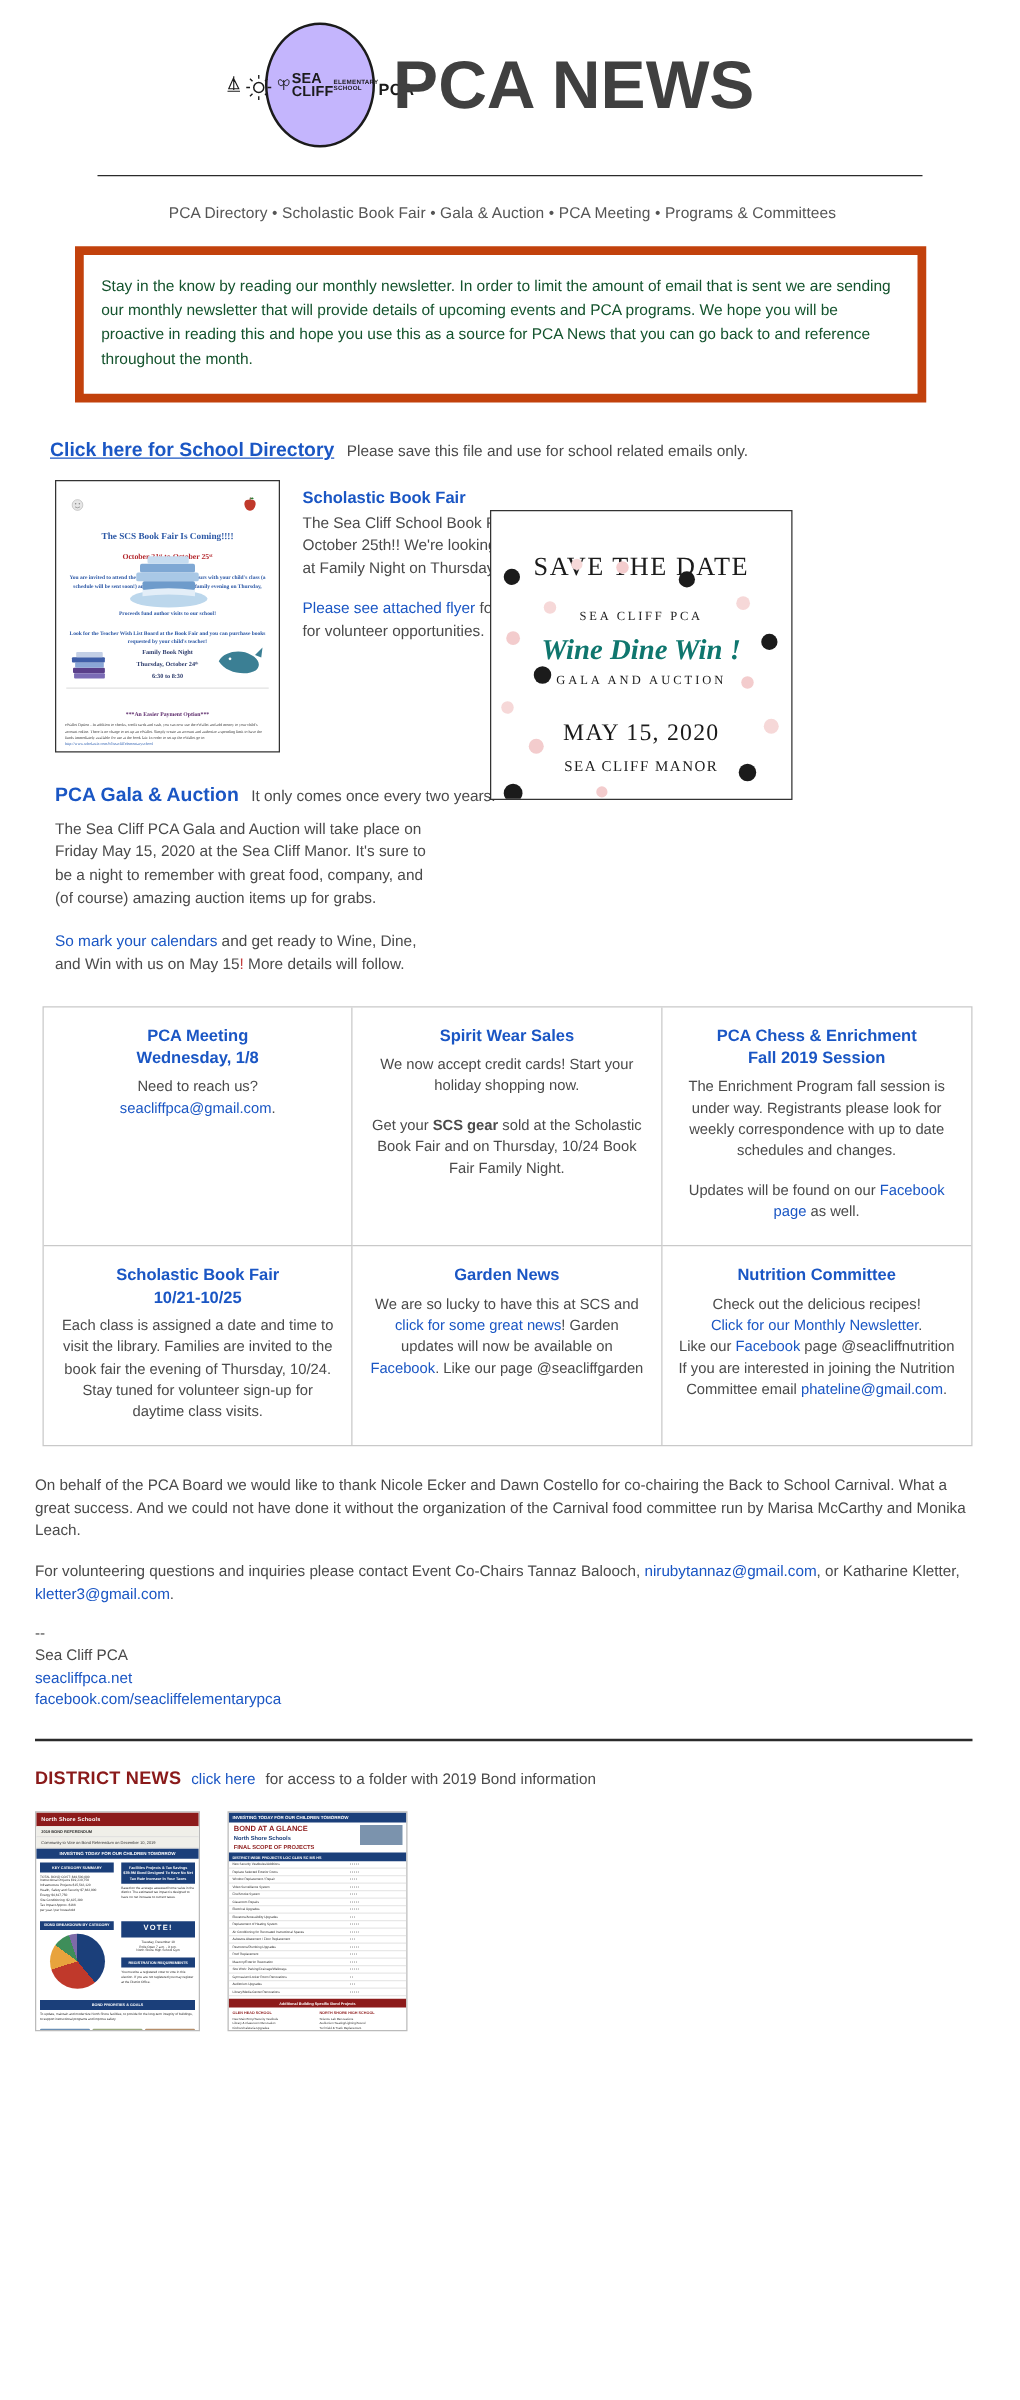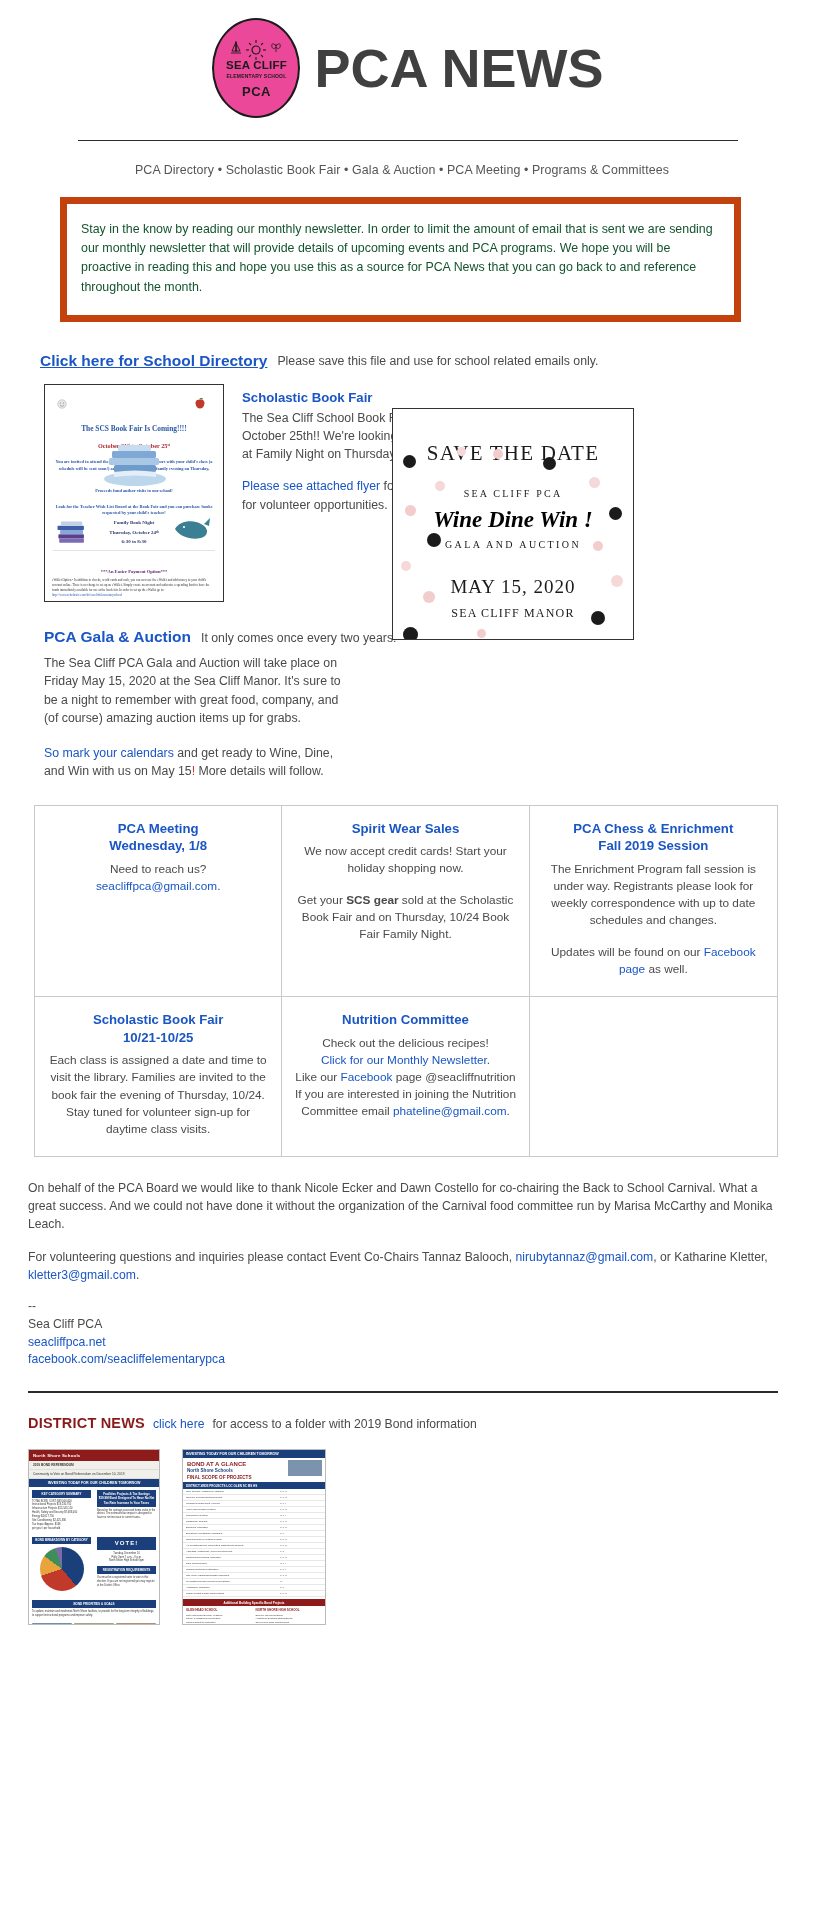--- a/index.html
+++ b/index.html
@@ -19,25 +19,25 @@
   .masthead {
     display: flex;
     align-items: center;
     justify-content: center;
     padding: 18px 0 6px 0;
   }
   .logo {
     width: 84px; height: 96px;
     border: 2.5px solid #1b1b1b;
     border-radius: 50%;
-    display: flex; flex-direction: column;
+    display: flex; flex-direction: row;
     align-items: center; justify-content: center;
     margin-right: 14px;
     flex: none;
-    background: #ec4899;
+    background: #c4b5fd;
   }
   .logo-sun { margin-top: 4px; }
   .logo-row {
     display: flex; align-items: center; justify-content: center;
     width: 100%; gap: 3px; height: 20px;
   }
   .logo-name {
     font-size: 11.5px; font-weight: bold; letter-spacing: .2px;
     color: #1b1b1b; line-height: 1; margin-top: 2px;
   }
@@ -169,21 +169,21 @@
     text-align: center; font-size: 21px; letter-spacing: 1.2px;
     color: #1b1b1b; margin-top: 32px;
     font-family: "Liberation Serif", serif;
   }
   .poster-pca {
     text-align: center; font-size: 10px; letter-spacing: 2.2px;
     color: #1b1b1b; margin-top: 22px;
     font-family: "Liberation Serif", serif;
   }
   .poster-script {
-    text-align: center; font-size: 23px; color: #000000;
+    text-align: center; font-size: 23px; color: #0f766e;
     margin-top: 8px; font-style: italic; font-weight: bold;
     font-family: "Liberation Serif", serif;
   }
   .poster-ga {
     text-align: center; font-size: 10px; letter-spacing: 2.4px;
     color: #1b1b1b; margin-top: 6px;
     font-family: "Liberation Serif", serif;
   }
   .poster-date {
     text-align: center; font-size: 19px; letter-spacing: 1px;
@@ -493,20 +493,26 @@
     </div>
 
     <div class="cell">
       <div class="cell-title">
         <div>Scholastic Book Fair</div>
         <div>10/21-10/25</div>
       </div>
       <p>Each class is assigned a date and time to visit the library. Families are invited to the book fair the evening of Thursday, 10/24. Stay tuned for volunteer sign-up for daytime class visits.</p>
     </div>
 
+    <div class="cell">
+      <div class="cell-title">
+        <div>Garden News</div>
+      </div>
+      <p><span>We are so lucky to have this at SCS and </span><a class="inline-link" href="#">click for some great news</a><span>! Garden updates will now be available on </span><a class="inline-link" href="#">Facebook</a><span>. Like our page @seacliffgarden</span></p>
+    </div>
 
     <div class="cell">
       <div class="cell-title">
         <div>Nutrition Committee</div>
       </div>
       <p>
         <span>Check out the delicious recipes!</span><br>
         <a class="inline-link" href="#">Click for our Monthly Newsletter</a><span>.</span><br>
         <span>Like our </span><a class="inline-link" href="#">Facebook</a><span> page @seacliffnutrition</span><br>
         <span>If you are interested in joining the Nutrition Committee email </span><a class="inline-link" href="#">phateline@gmail.com</a><span>.</span>

